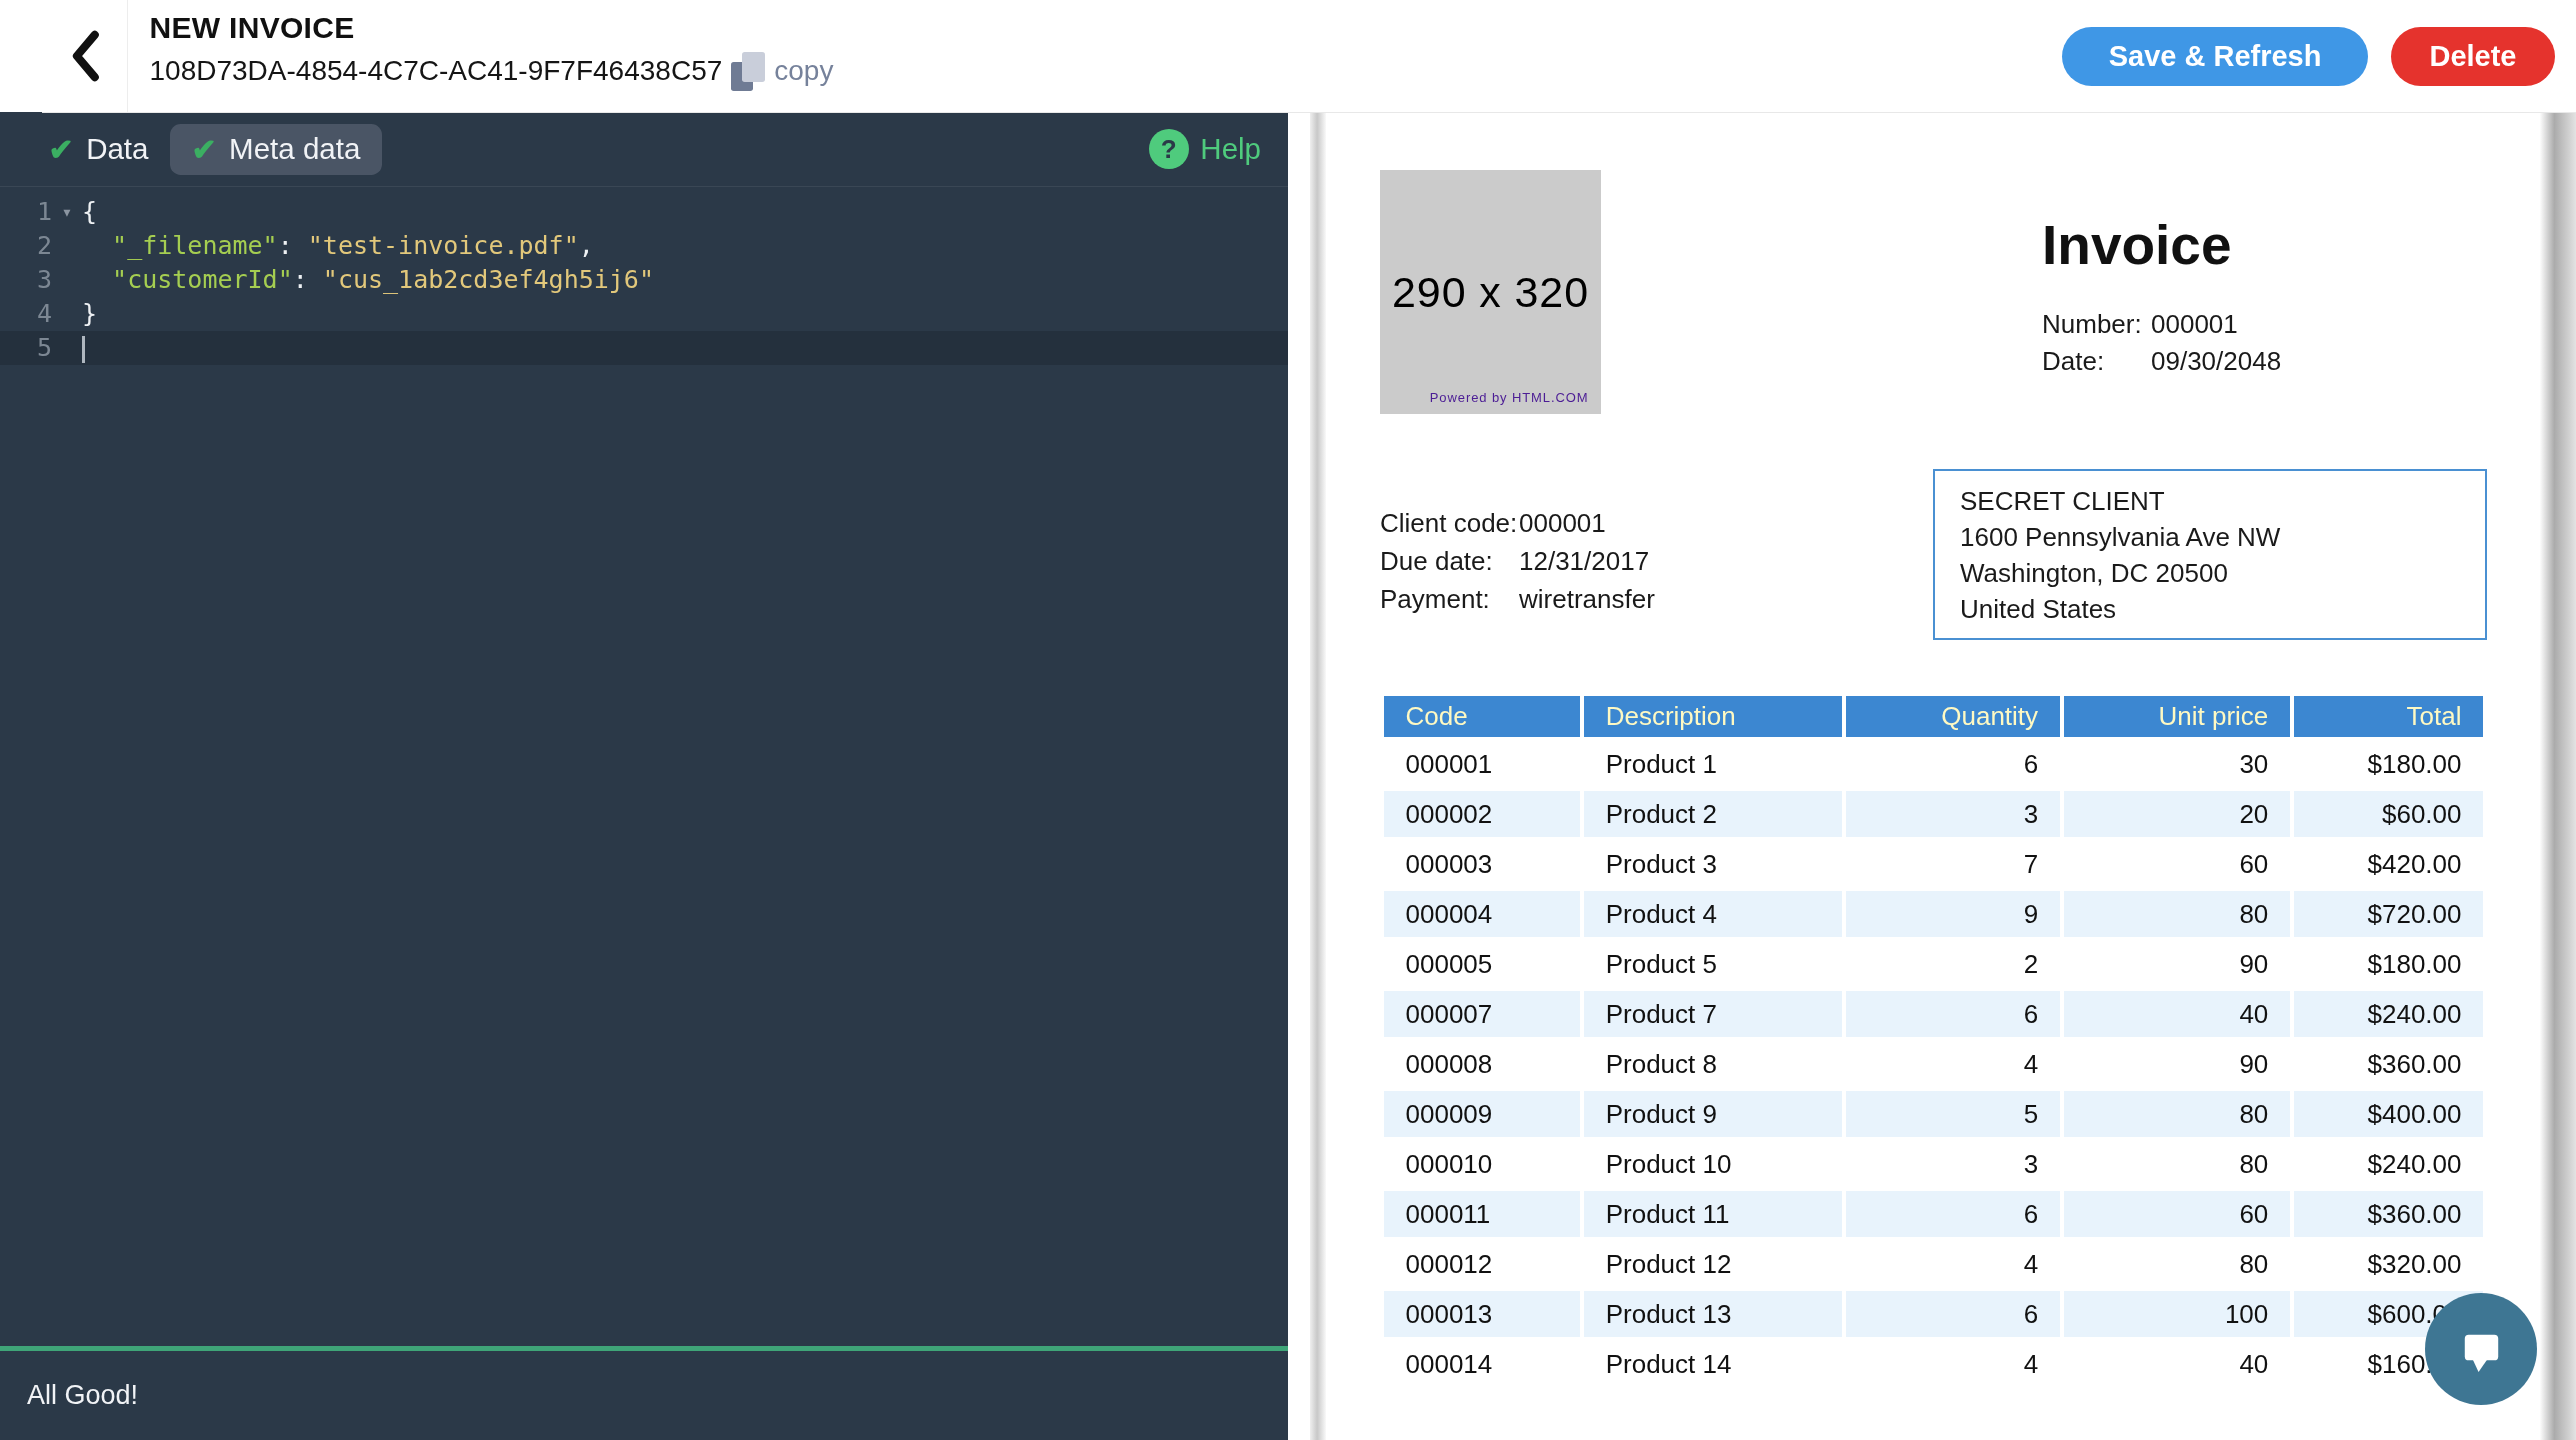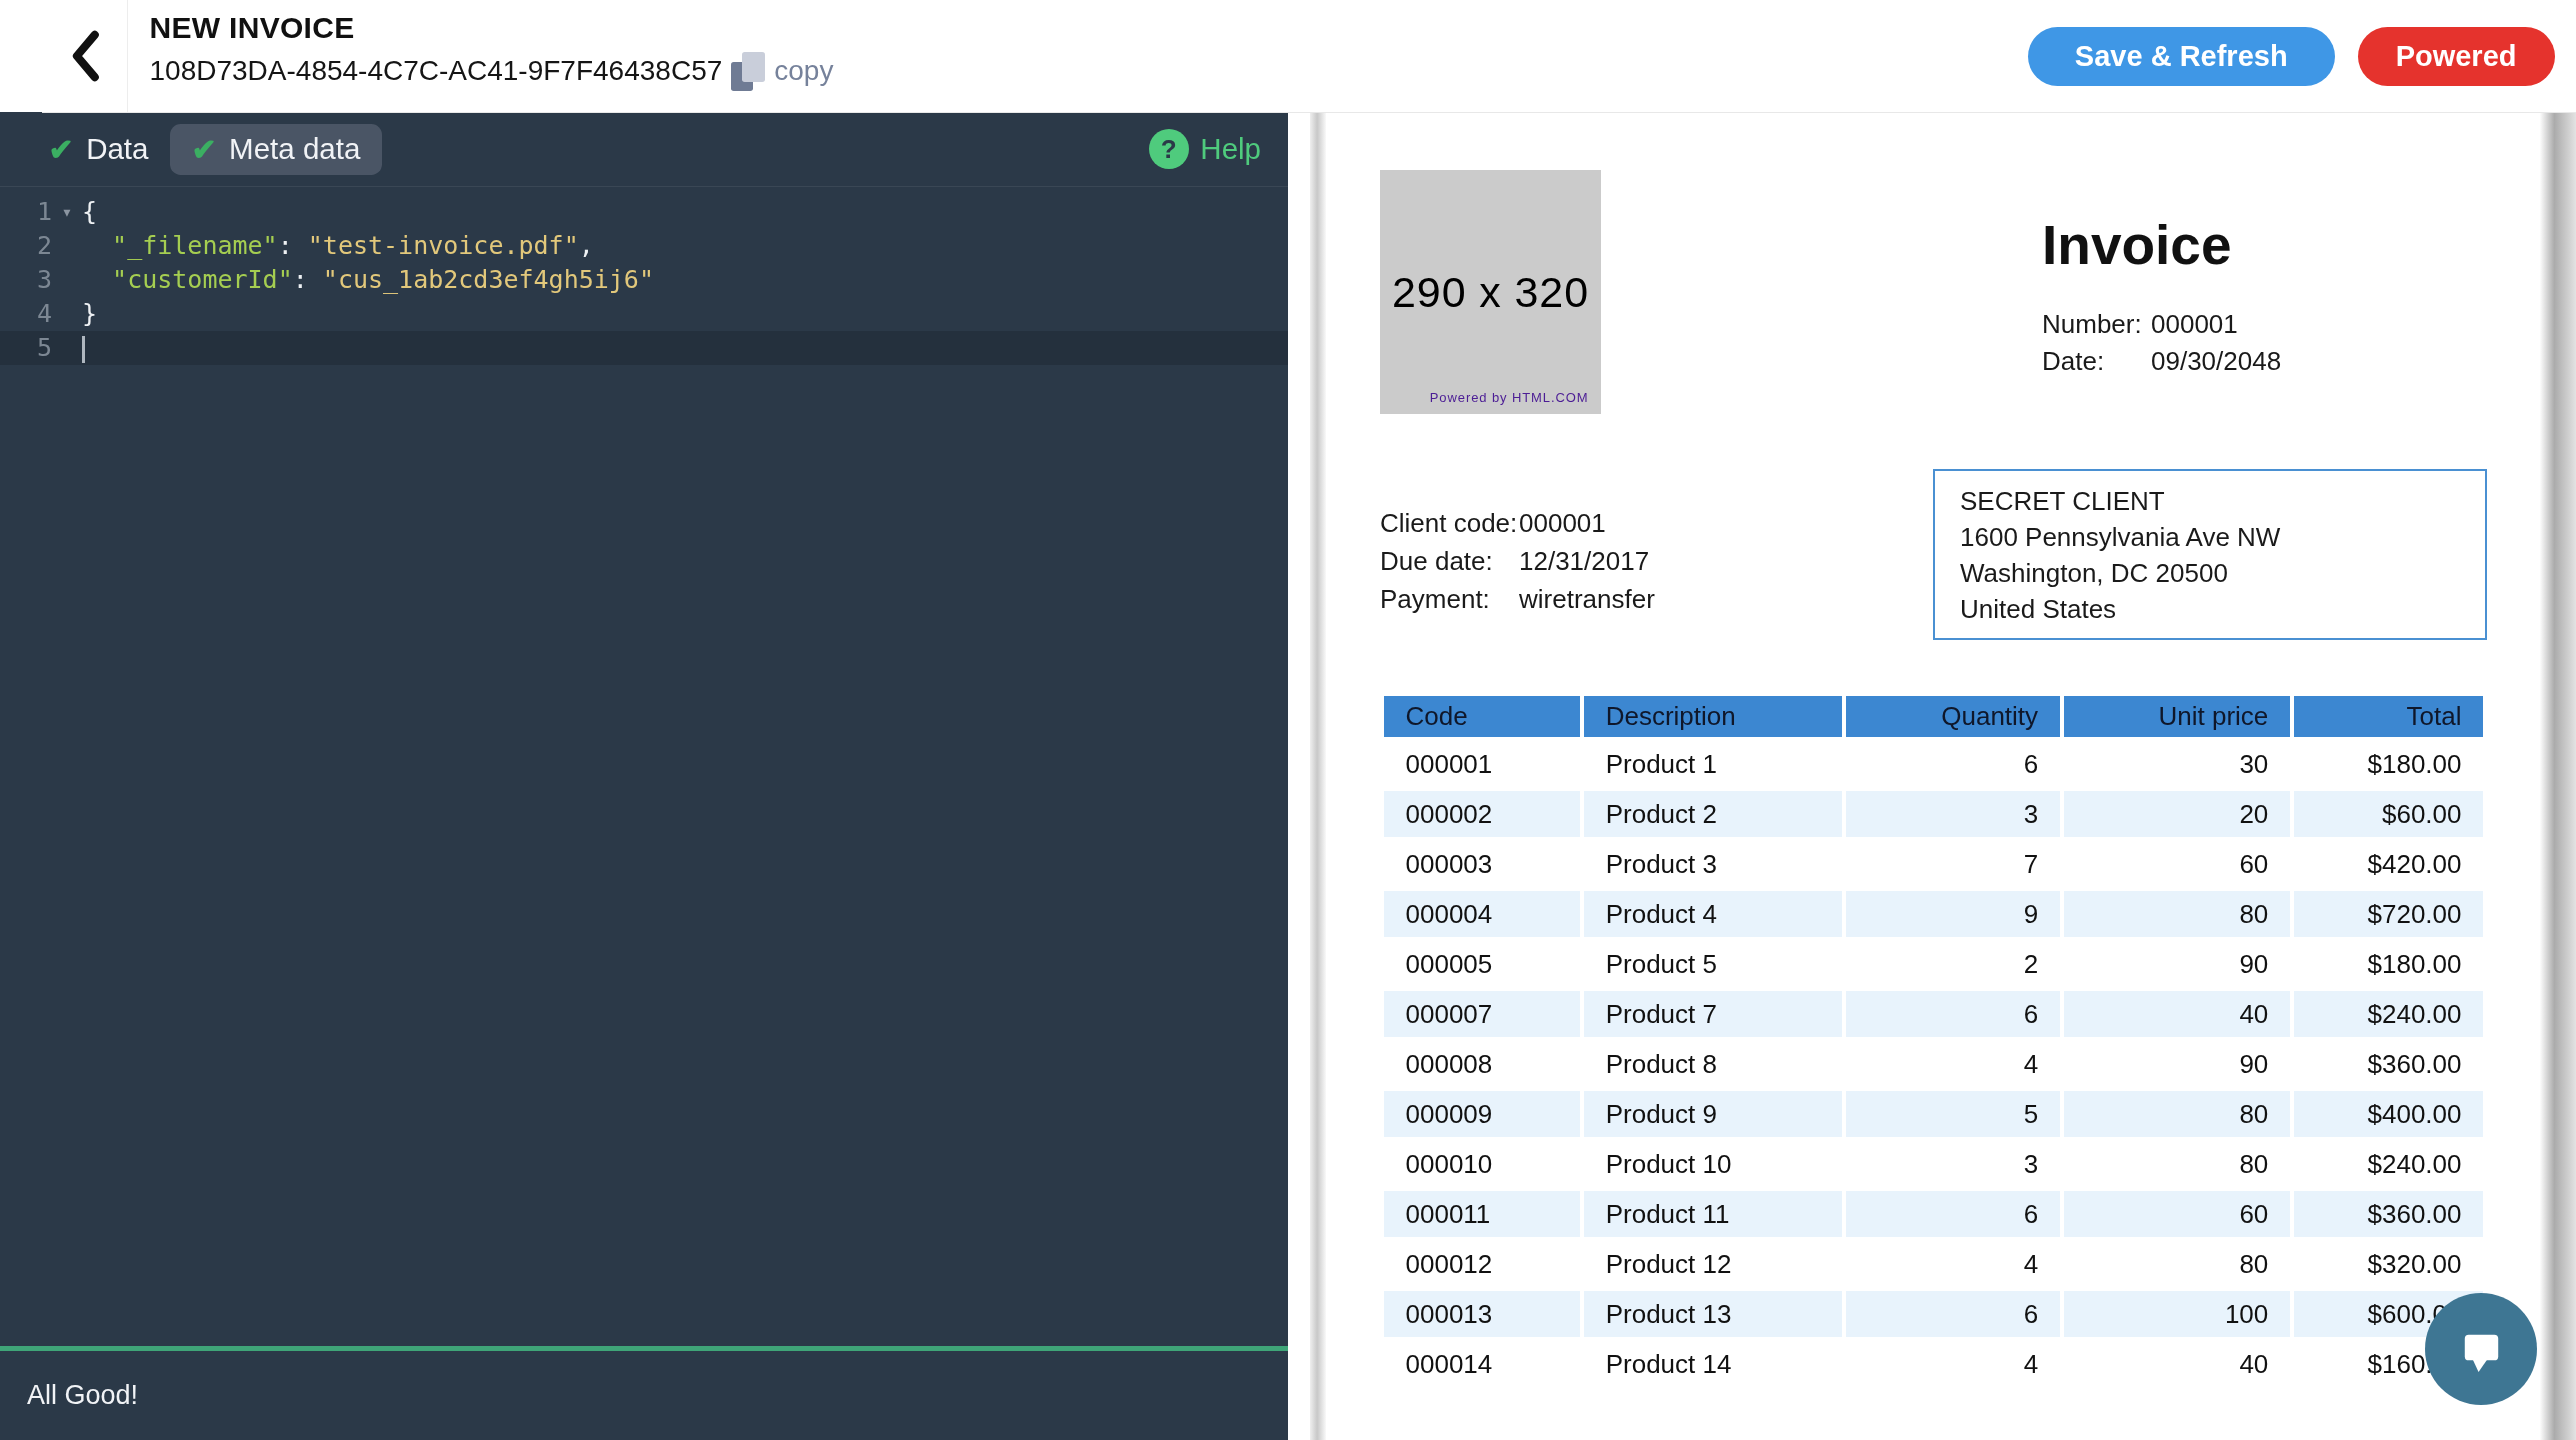--- a/index.html
+++ b/index.html
@@ -60,21 +60,21 @@
   .meta-row{display:flex;font-size:26px;line-height:37px;}
   .meta-label{width:109px;flex:none;}
   .client-section{display:flex;justify-content:space-between;margin-top:55px;}
   .client-meta{padding-top:35px;}
   .client-meta .meta-row{line-height:38px;}
   .client-meta .meta-label{width:139px;}
   .client-box{width:554px;box-sizing:border-box;border:2.7px solid var(--client-box-border,#4a90d2);padding:11.6px 25px;font-size:26px;line-height:36px;}
   .client-box div{white-space:nowrap;}
 
   .invoice-table{margin-top:52px;width:1107px;border-collapse:separate;border-spacing:4.5px;table-layout:fixed;}
-  .invoice-table th{background:var(--table-header-blue,#3c87d1);color:#0f172a;font-weight:400;font-size:26px;height:41px;padding:0 21.5px;overflow:hidden;}
+  .invoice-table th{background:var(--table-header-blue,#3c87d1);color:#fef9c3;font-weight:400;font-size:26px;height:41px;padding:0 21.5px;overflow:hidden;}
   .invoice-table td{font-size:26px;height:46px;padding:0 21.5px;color:#111;overflow:hidden;}
   .align-left{text-align:left;}
   .align-right{text-align:right;}
   .invoice-table tbody tr:nth-child(even) td{background:var(--row-alt,#e8f3fc);}
 
   .chat-widget{position:absolute;left:2425px;top:1293px;width:112px;height:112px;border-radius:50%;background:var(--chat-bg,#3e7693);display:flex;align-items:center;justify-content:center;cursor:pointer;z-index:10;}
 </style>
 </head>
 <body>
 
@@ -94,21 +94,21 @@
           <span class="copy-icon">
               <span class="sheet-back"></span>
               <span class="sheet-front"></span>
             </span>
           <span class="copy-label">copy</span>
         </span>
       </div>
     </div>
     <div class="topbar-actions">
       <button class="btn btn-save">Save &amp; Refresh</button>
-      <button class="btn btn-delete">Powered</button>
+      <button class="btn btn-delete">Delete</button>
     </div>
   </header>
 
   <section class="left-panel">
     <div class="tabbar">
       <div class="tab">
         <span class="check-icon">✔</span>
         <span>Data</span>
       </div>
       <div class="tab selected">

